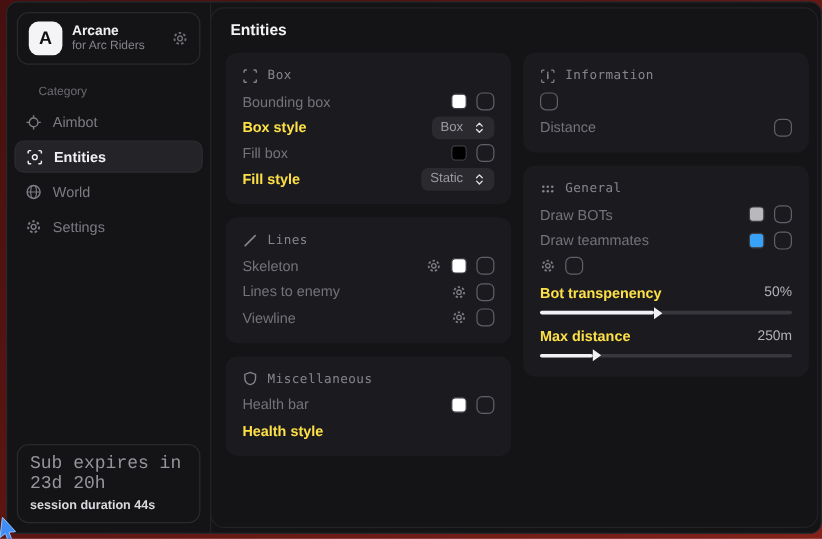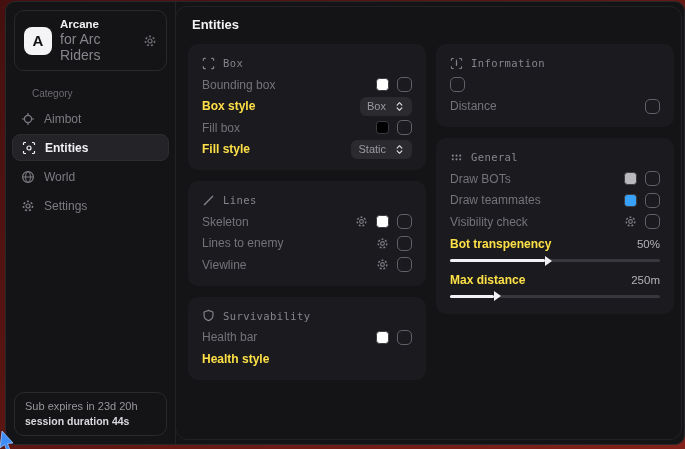--- a/index.html
+++ b/index.html
@@ -19,35 +19,35 @@
   .brand-card {
     margin:8px; border:1px solid #2a2a2e; border-radius:10px; padding:7px 9px;
     display:flex; align-items:center; gap:8px;
   }
   .logo {
     width:28px; height:28px; border-radius:8px; background:#f4f4f6; color:#111;
     font-weight:bold; font-size:15px; display:flex; align-items:center; justify-content:center; flex:none;
   }
   .brand-text { flex:1; min-width:0; }
   .brand-name { color:#f0f0f2; font-size:11.5px; font-weight:bold; }
-  .brand-sub { color:#85858c; font-size:14px; margin-top:1px; }
+  .brand-sub { color:#85858c; font-size:10px; margin-top:1px; }
   .brand-gear { color:#6e6e76; flex:none; display:flex; }
   .category-label { color:#6b6b72; font-size:10px; margin:9px 26px 6px; }
   .nav { display:flex; flex-direction:column; gap:2px; padding:0 6px; }
   .nav-item {
     display:flex; align-items:center; gap:9px; height:27px; padding:0 9px;
     border-radius:8px; color:#7c7c84; font-size:12px; cursor:pointer;
   }
   .nav-item .nico { display:flex; color:inherit; }
   .nav-item.selected { background:#242428; color:#f1f1f3; font-weight:600; border:1px solid #2c2c31; }
   .sidebar-spacer { flex:1; }
   .footer-card {
     margin:8px; border:1px solid #2a2a2e; border-radius:10px; padding:7px 10px 8px;
   }
-  .footer-line1 { font-family:Liberation Sans, sans-serif; font-size:11px; color:#95959d; }
+  .footer-line1 { font-family:Liberation Mono, monospace; font-size:15px; color:#95959d; }
   .footer-line2 { font-size:10.5px; color:#d9d9de; font-weight:600; margin-top:3px; }
   
   .main { flex:1; position:relative; padding:10px 12px 10px 12px; }
   .main-box {
     position:absolute; inset:4px 4px 4px -1px; border:1px solid #222226; border-radius:12px;
     pointer-events:none;
   }
   .main-title { color:#f2f2f4; font-size:13px; font-weight:bold; margin:5px 0 12px 4px; }
   .columns { display:flex; gap:10px; }
   .col { width:238px; flex:none; display:flex; flex-direction:column; gap:11px; }
@@ -303,21 +303,21 @@
           </div>
         </div>
 
         <div class="panel">
           <div class="panel-header">
             <span class="pico">
                 <svg width="13" height="13" viewBox="0 0 14 14">
                   <use href="#i-shield"></use>
                 </svg>
               </span>
-            <span>Survivability</span>
+            <span>Miscellaneous</span>
           </div>
           <div class="row">
             <span class="row-label dim">Health bar</span>
             <span class="controls">
               <span class="swatch" style="background: rgb(255, 255, 255);"></span>
               <span class="checkbox"></span>
             </span>
           </div>
           <div class="row">
             <span class="row-label bright">Health style</span>
@@ -366,21 +366,20 @@
             </span>
           </div>
           <div class="row">
             <span class="row-label dim">Draw teammates</span>
             <span class="controls">
               <span class="swatch" style="background: rgb(56, 162, 248);"></span>
               <span class="checkbox"></span>
             </span>
           </div>
           <div class="row">
-            <span class="row-label dim">Visibility check</span>
             <span class="controls">
               <span class="gear-mini">
                   <svg width="13" height="13" viewBox="0 0 14 14">
                     <use href="#i-gear"></use>
                   </svg>
                 </span>
               <span class="checkbox"></span>
             </span>
           </div>
 

